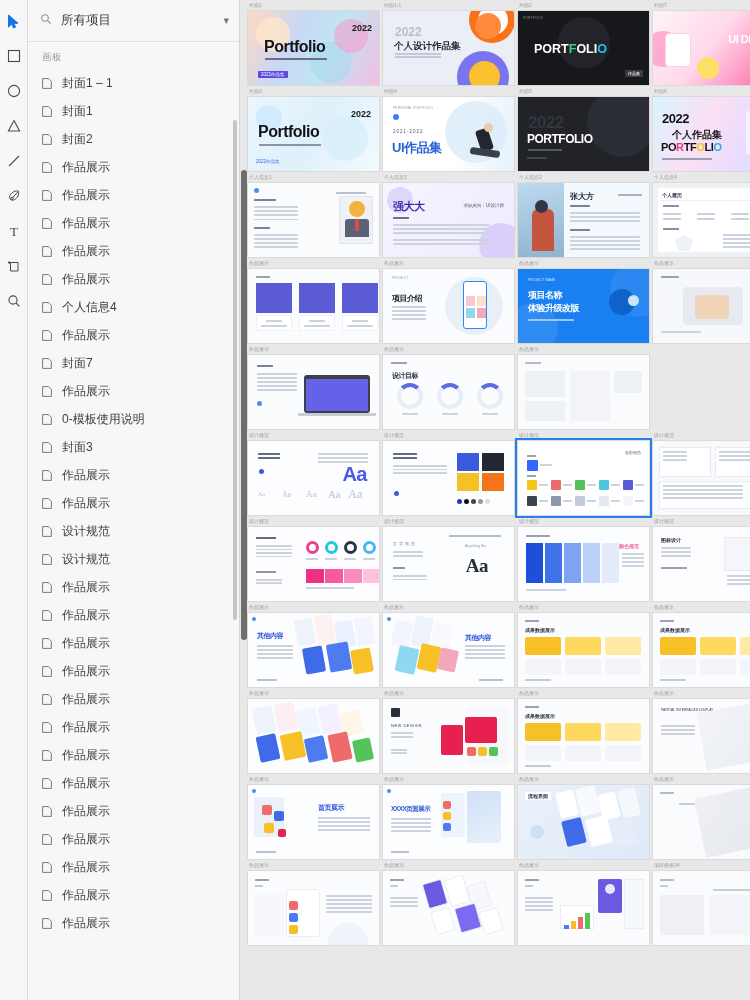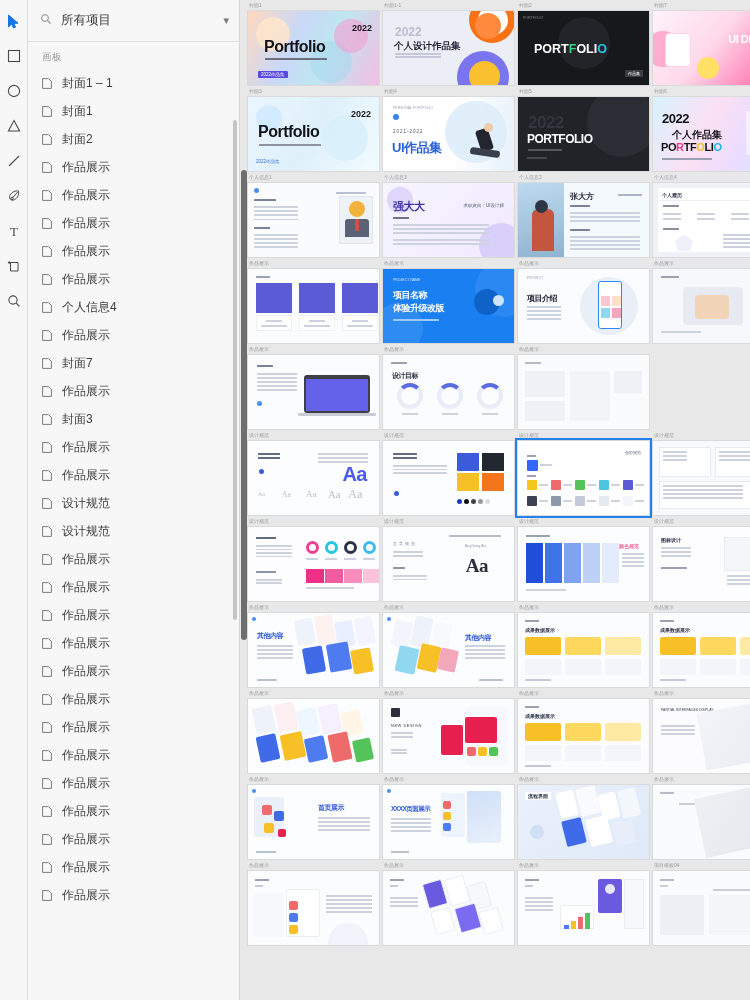--- a/index.html
+++ b/index.html
@@ -315,20 +315,28 @@
               </svg>
             </span>
             <span>作品展示</span>
           </div>
           <div class="layer-item">
             <span class="ic">
               <svg width="10" height="11" viewBox="0 0 10 11">
                 <path d="M0.6 0.6 L6.4 0.6 L9.4 3.4 L9.4 10.4 L0.6 10.4 Z" fill="none" stroke="#6e6e6e" stroke-width="0.9"></path>
               </svg>
             </span>
+            <span>0-模板使用说明</span>
+          </div>
+          <div class="layer-item">
+            <span class="ic">
+              <svg width="10" height="11" viewBox="0 0 10 11">
+                <path d="M0.6 0.6 L6.4 0.6 L9.4 3.4 L9.4 10.4 L0.6 10.4 Z" fill="none" stroke="#6e6e6e" stroke-width="0.9"></path>
+              </svg>
+            </span>
             <span>封面3</span>
           </div>
           <div class="layer-item">
             <span class="ic">
               <svg width="10" height="11" viewBox="0 0 10 11">
                 <path d="M0.6 0.6 L6.4 0.6 L9.4 3.4 L9.4 10.4 L0.6 10.4 Z" fill="none" stroke="#6e6e6e" stroke-width="0.9"></path>
               </svg>
             </span>
             <span>作品展示</span>
           </div>
@@ -674,48 +682,48 @@
           <div class="tl" style="left:56px;top:56px;width:26px"></div>
                 <div style="position:absolute;left:94px;top:14px;width:36px;height:30px;background:#5b5bd6"></div>
           <div style="position:absolute;left:94px;top:46px;width:36px;height:16px;background:#fff;border:1px solid #eef0f6"></div>
           <div class="tl" style="left:104px;top:51px;width:16px"></div>
           <div class="tl" style="left:99px;top:56px;width:26px"></div>
               </div>
             </div>
             <div class="cell">
               <div class="ab-label">作品展示</div>
               <div class="ab">
-                <div class="fill" style="background:#1a7ff0"></div>
-        <div class="blob" style="left:-10px;top:34px;width:50px;height:50px;background:#3c92f4;opacity:0.6"></div>
-                <div class="blob" style="left:92px;top:-8px;width:56px;height:56px;background:#3b91f3;opacity:0.5"></div>
-        <div style="position:absolute;left:10px;top:9px;font-size:3.5px;color:#cfe4fd">PROJECT NAME</div>
-        <div class="big-title" style="position:absolute;left:10px;top:20px;font-size:9px;color:#fff">项目名称</div>
-        <div class="big-title" style="position:absolute;left:10px;top:33px;font-size:9px;color:#fff">体验升级改版</div>
-        <div class="tl" style="left:10px;top:50px;width:46px;background:#9dc8f8"></div>
-        <div style="position:absolute;right:14px;top:20px;width:26px;height:26px;border-radius:50%;background:#0f63c8"></div>
-        <div class="blob" style="left:110px;top:26px;width:11px;height:11px;background:#cfe3fb;opacity:1"></div>
-              </div>
-            </div>
-            <div class="cell">
-              <div class="ab-label">作品展示</div>
-              <div class="ab">
                 <div class="fill" style="background:#fafcff"></div>
         <div class="blob" style="left:62px;top:8px;width:58px;height:58px;background:#e6edf6;opacity:0.9"></div>
         <div style="position:absolute;left:9px;top:7px;font-size:3.5px;color:#9aa3b5">PROJECT</div>
         <div class="big-title" style="position:absolute;left:9px;top:24px;font-size:8px;color:#1d2330">项目介绍</div>
         <div class="tl" style="left:9px;top:37px;width:34px;background:#ccd2de"></div>
                 <div class="tl" style="left:9px;top:41px;width:34px;background:#ccd2de"></div>
                 <div class="tl" style="left:9px;top:45px;width:34px;background:#ccd2de"></div>
                 <div class="tl" style="left:9px;top:49px;width:34px;background:#ccd2de"></div>
         <div class="phone" style="left:80px;top:12px;width:24px;height:48px">
           <div style="position:absolute;left:2px;top:14px;width:9px;height:10px;background:#f6c8d6"></div>
           <div style="position:absolute;left:13px;top:14px;width:9px;height:10px;background:#ffe0c7"></div>
           <div style="position:absolute;left:2px;top:26px;width:9px;height:10px;background:#8fd8ef"></div>
           <div style="position:absolute;left:13px;top:26px;width:9px;height:10px;background:#f2a7bb"></div>
         </div>
+              </div>
+            </div>
+            <div class="cell">
+              <div class="ab-label">作品展示</div>
+              <div class="ab">
+                <div class="fill" style="background:#1a7ff0"></div>
+        <div class="blob" style="left:-10px;top:34px;width:50px;height:50px;background:#3c92f4;opacity:0.6"></div>
+                <div class="blob" style="left:92px;top:-8px;width:56px;height:56px;background:#3b91f3;opacity:0.5"></div>
+        <div style="position:absolute;left:10px;top:9px;font-size:3.5px;color:#cfe4fd">PROJECT NAME</div>
+        <div class="big-title" style="position:absolute;left:10px;top:20px;font-size:9px;color:#fff">项目名称</div>
+        <div class="big-title" style="position:absolute;left:10px;top:33px;font-size:9px;color:#fff">体验升级改版</div>
+        <div class="tl" style="left:10px;top:50px;width:46px;background:#9dc8f8"></div>
+        <div style="position:absolute;right:14px;top:20px;width:26px;height:26px;border-radius:50%;background:#0f63c8"></div>
+        <div class="blob" style="left:110px;top:26px;width:11px;height:11px;background:#cfe3fb;opacity:1"></div>
               </div>
             </div>
             <div class="cell">
               <div class="ab-label">作品展示</div>
               <div class="ab">
                 <div class="fill" style="background:#f7f8fb"></div>
         <div class="tl" style="left:8px;top:7px;width:18px;background:#9aa1b3"></div>
         <div style="position:absolute;left:30px;top:18px;width:60px;height:38px;background:#e7eaf1;border-radius:4px"></div>
         <div style="position:absolute;left:42px;top:26px;width:34px;height:24px;background:#f2d5b8;border-radius:4px"></div>
         <div class="tl" style="left:8px;top:62px;width:40px;background:#ccd2de"></div>

